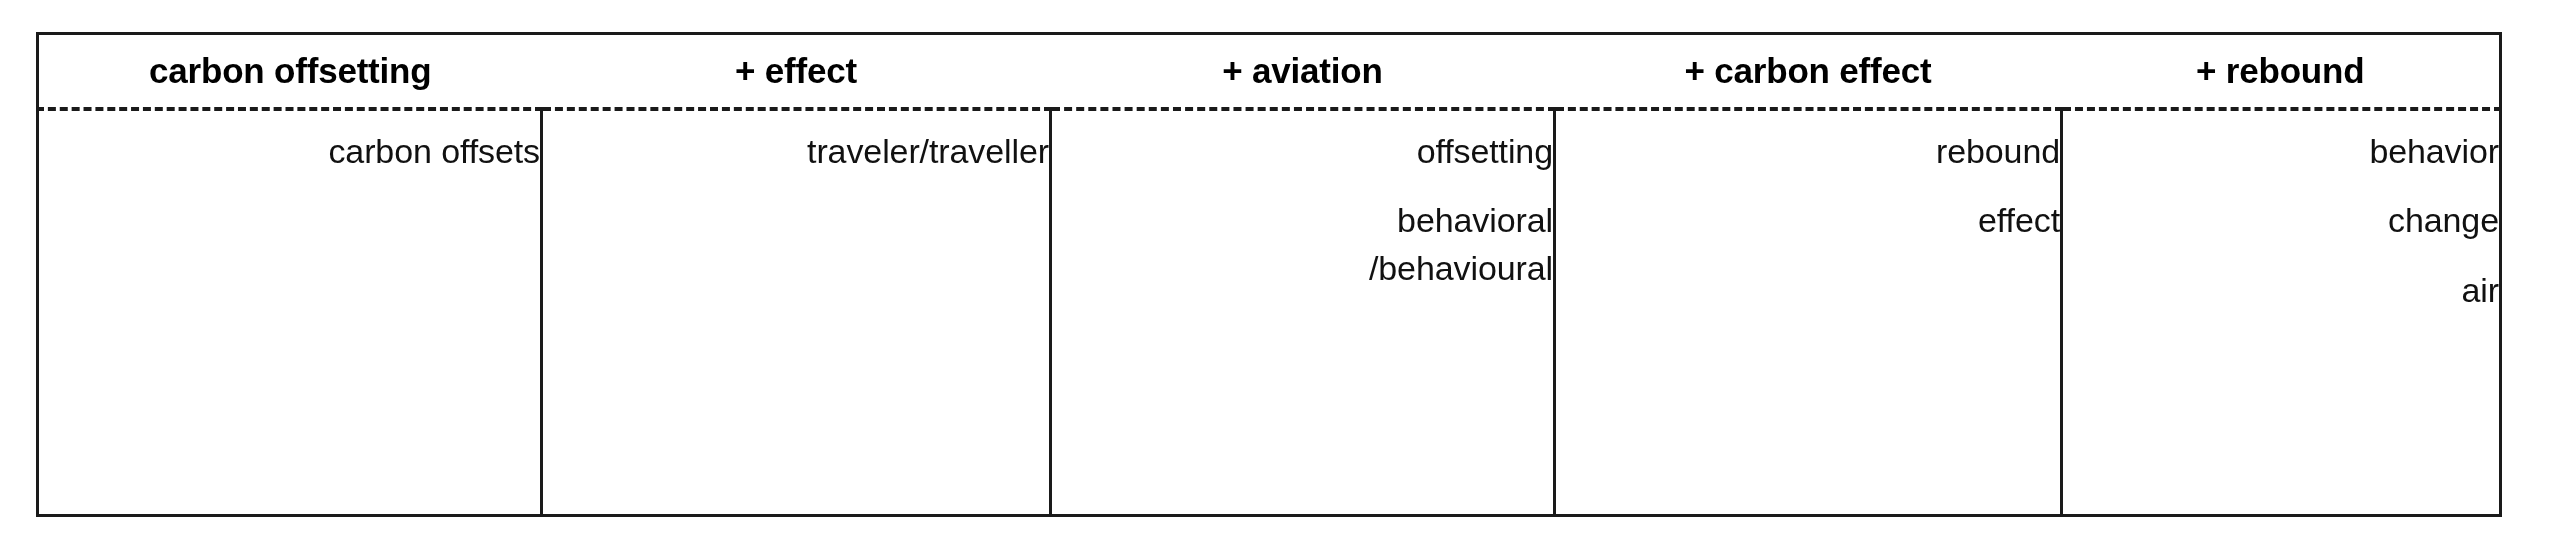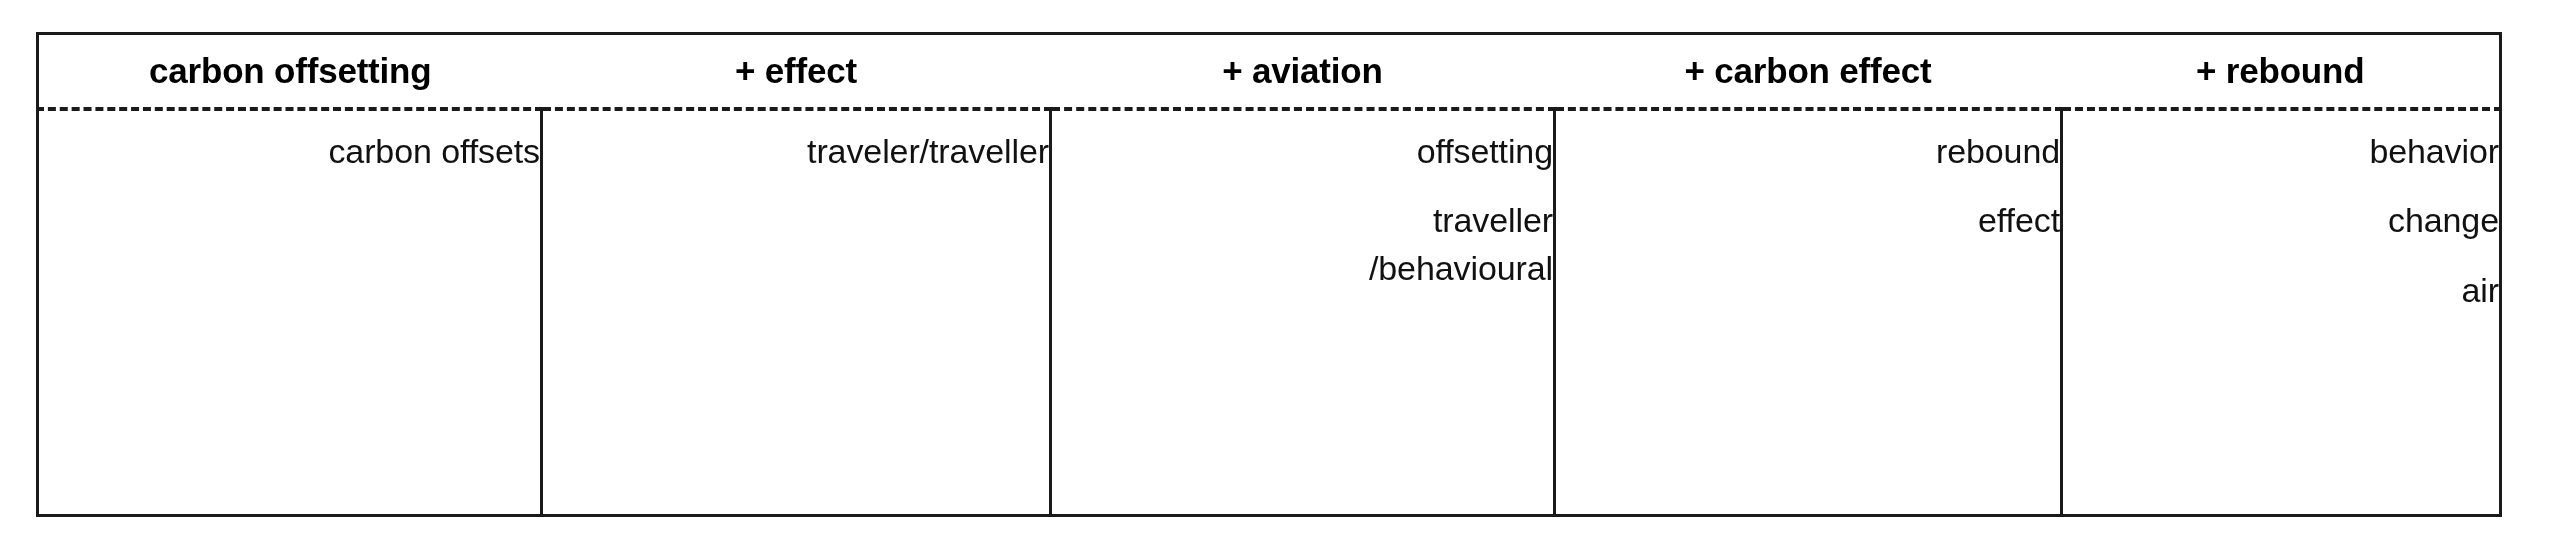--- a/index.html
+++ b/index.html
@@ -140,21 +140,21 @@
             </span>
           </span>
         </td>
 
         <td>
           <span class="cell-stack">
             <span class="term">
               <span class="term-line">offsetting</span>
             </span>
             <span class="term">
-              <span class="term-line">traveller</span>
+              <span class="term-line">behavioral</span>
               <span class="term-line">/behavioural</span>
             </span>
           </span>
         </td>
 
         <td>
           <span class="cell-stack">
             <span class="term">
               <span class="term-line">rebound</span>
             </span>

